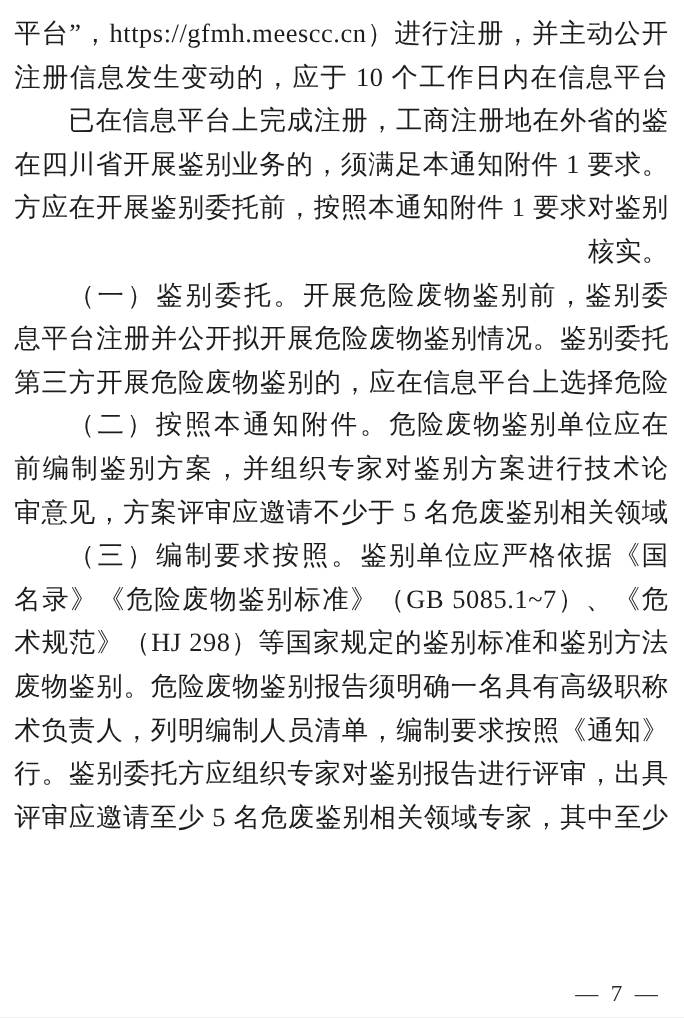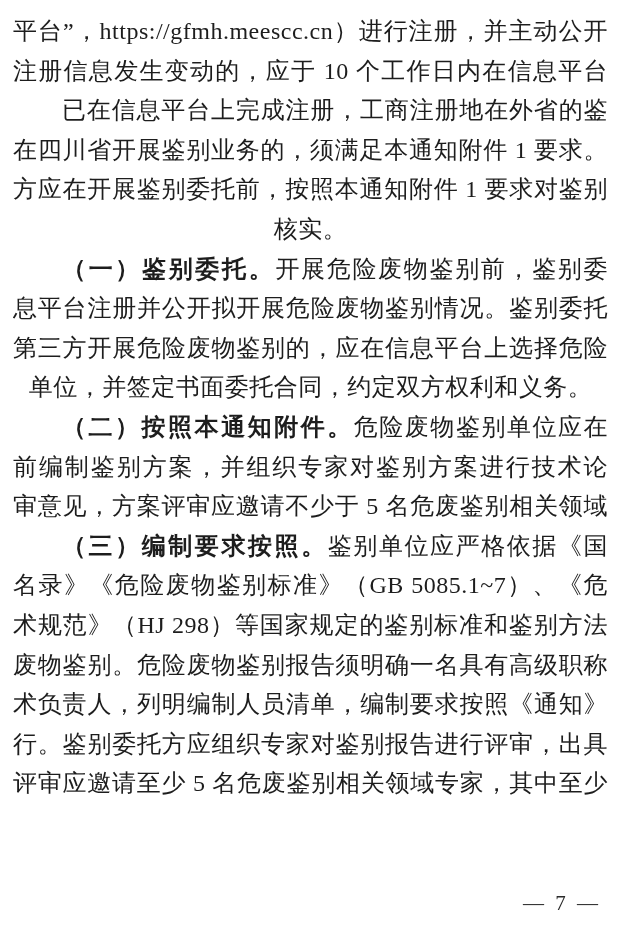--- a/index.html
+++ b/index.html
@@ -21,38 +21,38 @@
     position: absolute;
     top: 12px;
     left: 13px;
     right: 14px;
   }
   .line {
     font-size: 24px;
     line-height: 39.6px;
     height: 39.6px;
     overflow: hidden;
-    text-align: center;
+    text-align: right;
     letter-spacing: 0.5px;
   }
   .line.just {
     text-align: justify;
     text-align-last: justify;
   }
   .line.indent {
     text-indent: 49px;
   }
   .line.heading {
     font-family: "Liberation Sans", "DejaVu Sans", sans-serif;
     font-weight: bold;
     font-size: 25px;
     letter-spacing: 1px;
   }
   .line b {
-    font-weight: bold;
+    font-weight: normal;
     letter-spacing: 1.5px;
   }
   .footer-page-number {
     position: absolute;
     right: 21px;
     bottom: 9px;
     font-size: 21px;
     letter-spacing: 3px;
     color: #2a2a2a;
     font-family: "Liberation Serif", "DejaVu Serif", serif;
@@ -65,21 +65,20 @@
   <div class="text-block" id="text-block">
       <div class="line just"><span>平台”，https://gfmh.meescc.cn）进行注册，并主动公开相关信息；</span></div>
       <div class="line just"><span>注册信息发生变动的，应于 10 个工作日内在信息平台动态更新。</span></div>
       <div class="line just indent"><span>已在信息平台上完成注册，工商注册地在外省的鉴别单位，</span></div>
       <div class="line just"><span>在四川省开展鉴别业务的，须满足本通知附件 1 要求。鉴别委托</span></div>
       <div class="line just"><span>方应在开展鉴别委托前，按照本通知附件 1 要求对鉴别单位进行</span></div>
       <div class="line"><span>核实。</span></div>
       <div class="line just indent"><b>（一）鉴别委托。</b><span>开展危险废物鉴别前，鉴别委托方应在信</span></div>
       <div class="line just"><span>息平台注册并公开拟开展危险废物鉴别情况。鉴别委托方拟委托</span></div>
       <div class="line just"><span>第三方开展危险废物鉴别的，应在信息平台上选择危险废物鉴别</span></div>
-      <div class="line"><span>单位，并签定书面委托合同，约定双方权利和义务。</span></div>
       <div class="line just indent"><b>（二）按照本通知附件。</b><span>危险废物鉴别单位应在开展鉴别工作</span></div>
       <div class="line just"><span>前编制鉴别方案，并组织专家对鉴别方案进行技术论证，出具评</span></div>
       <div class="line just"><span>审意见，方案评审应邀请不少于 5 名危废鉴别相关领域专家，其</span></div>
       <div class="line just indent"><b>（三）编制要求按照。</b><span>鉴别单位应严格依据《国家危险废物</span></div>
       <div class="line just"><span>名录》《危险废物鉴别标准》（GB 5085.1~7）、《危险废物鉴别技</span></div>
       <div class="line just"><span>术规范》（HJ 298）等国家规定的鉴别标准和鉴别方法开展危险</span></div>
       <div class="line just"><span>废物鉴别。危险废物鉴别报告须明确一名具有高级职称的专业技</span></div>
       <div class="line just"><span>术负责人，列明编制人员清单，编制要求按照《通知》附件 2 执</span></div>
       <div class="line just"><span>行。鉴别委托方应组织专家对鉴别报告进行评审，出具评审意见，</span></div>
       <div class="line just"><span>评审应邀请至少 5 名危废鉴别相关领域专家，其中至少包括 2 名</span></div>

